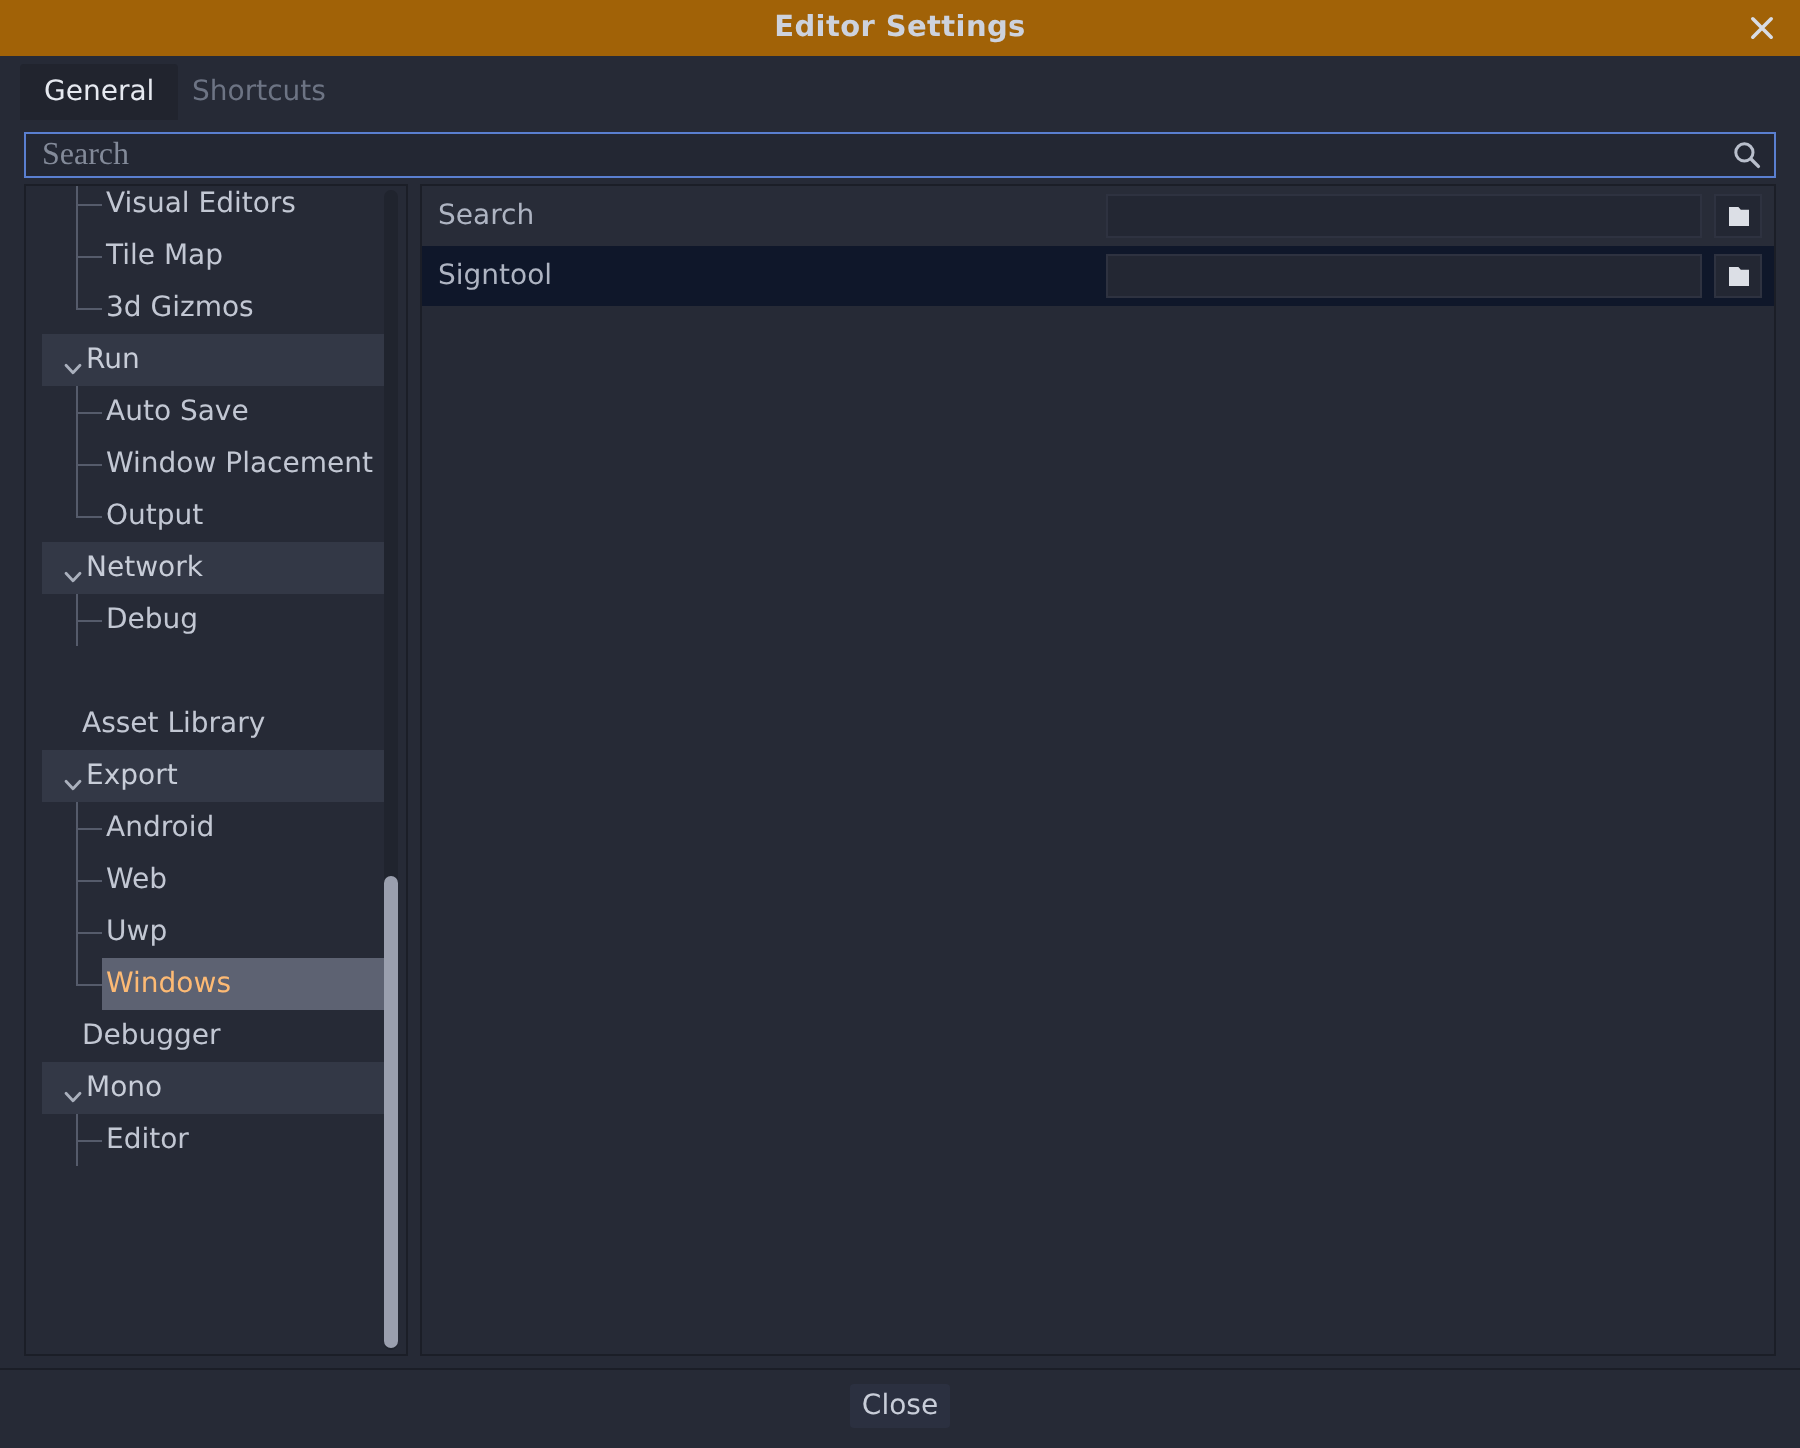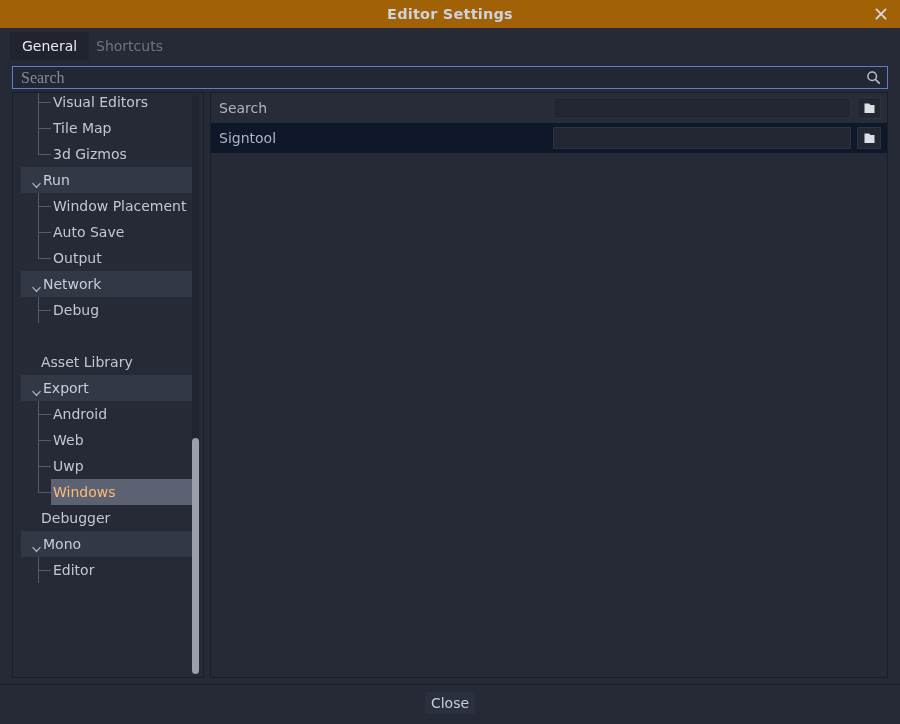--- a/index.html
+++ b/index.html
@@ -321,27 +321,27 @@
         <div class="rowbg"></div>
         <div class="chev"><svg width="9" height="7" viewBox="0 0 9 7">
             <path d="M1 1.6 L4.5 5.4 L8 1.6" fill="none" stroke="#aab0bd" stroke-width="1.4" stroke-linecap="round" stroke-linejoin="round"></path>
           </svg></div>
         <div class="label">Run</div>
       </div>
       <div class="trow leaf">
         <div class="rowbg"></div>
         <div class="hline"></div>
         <div class="vline" style="top:0;height:26px"></div>
+        <div class="label">Auto Save</div>
+      </div>
+      <div class="trow leaf">
+        <div class="rowbg"></div>
+        <div class="hline"></div>
+        <div class="vline" style="top:0;height:26px"></div>
         <div class="label">Window Placement</div>
-      </div>
-      <div class="trow leaf">
-        <div class="rowbg"></div>
-        <div class="hline"></div>
-        <div class="vline" style="top:0;height:26px"></div>
-        <div class="label">Auto Save</div>
       </div>
       <div class="trow leaf">
         <div class="rowbg"></div>
         <div class="hline"></div>
         <div class="vline" style="top:0;height:13px"></div>
         <div class="label">Output</div>
       </div>
       <div class="trow category">
         <div class="rowbg"></div>
         <div class="chev"><svg width="9" height="7" viewBox="0 0 9 7">

